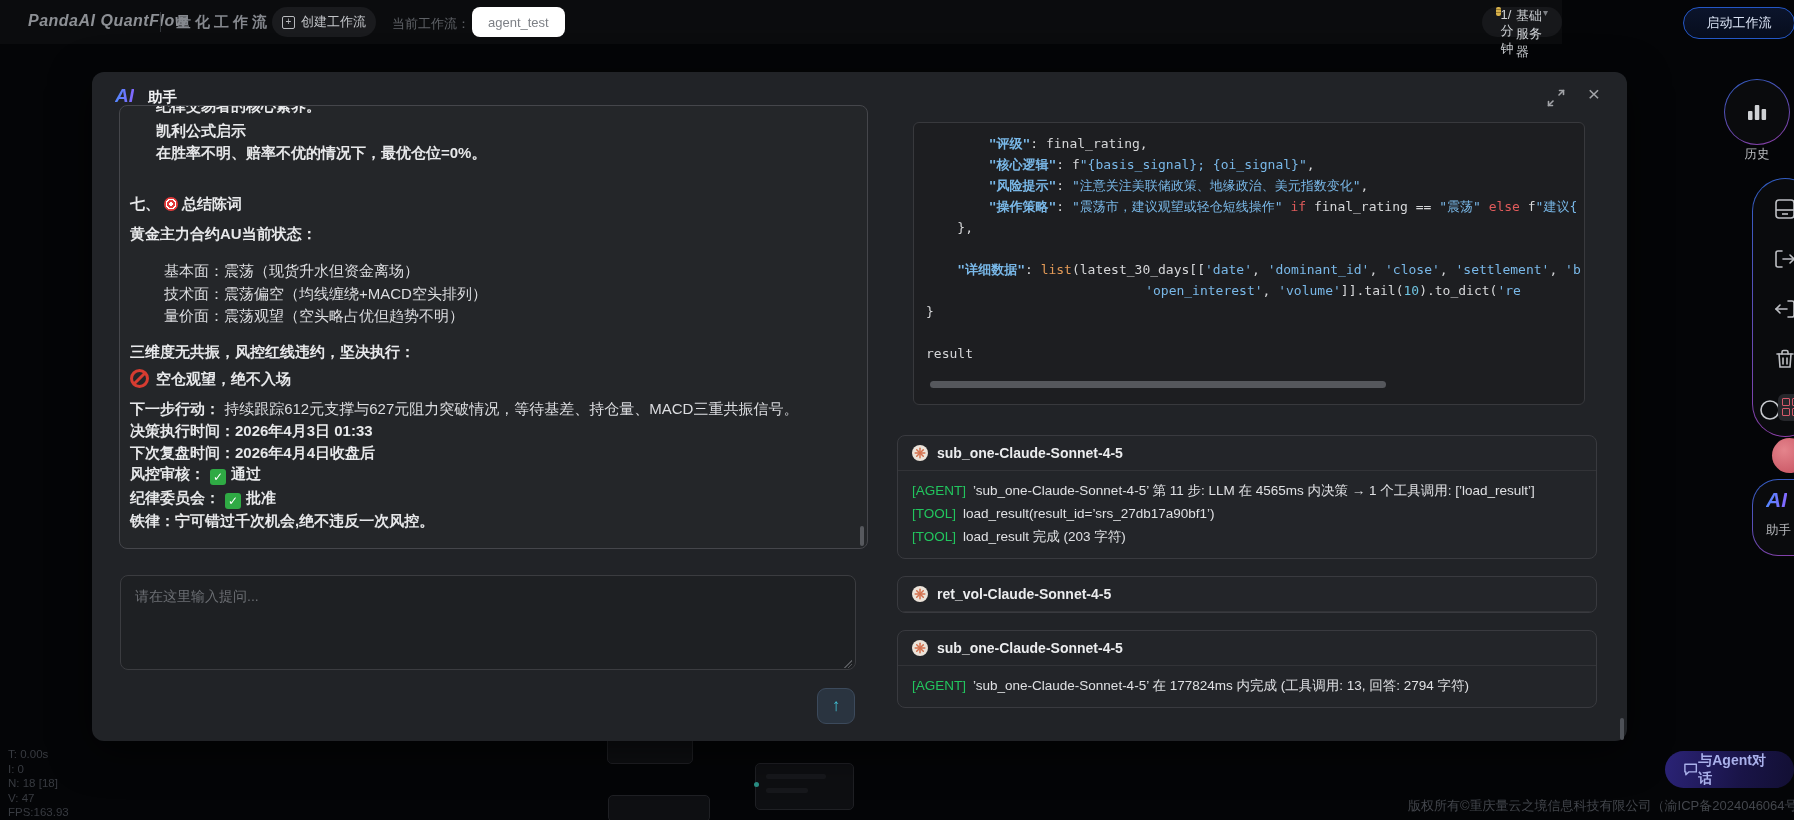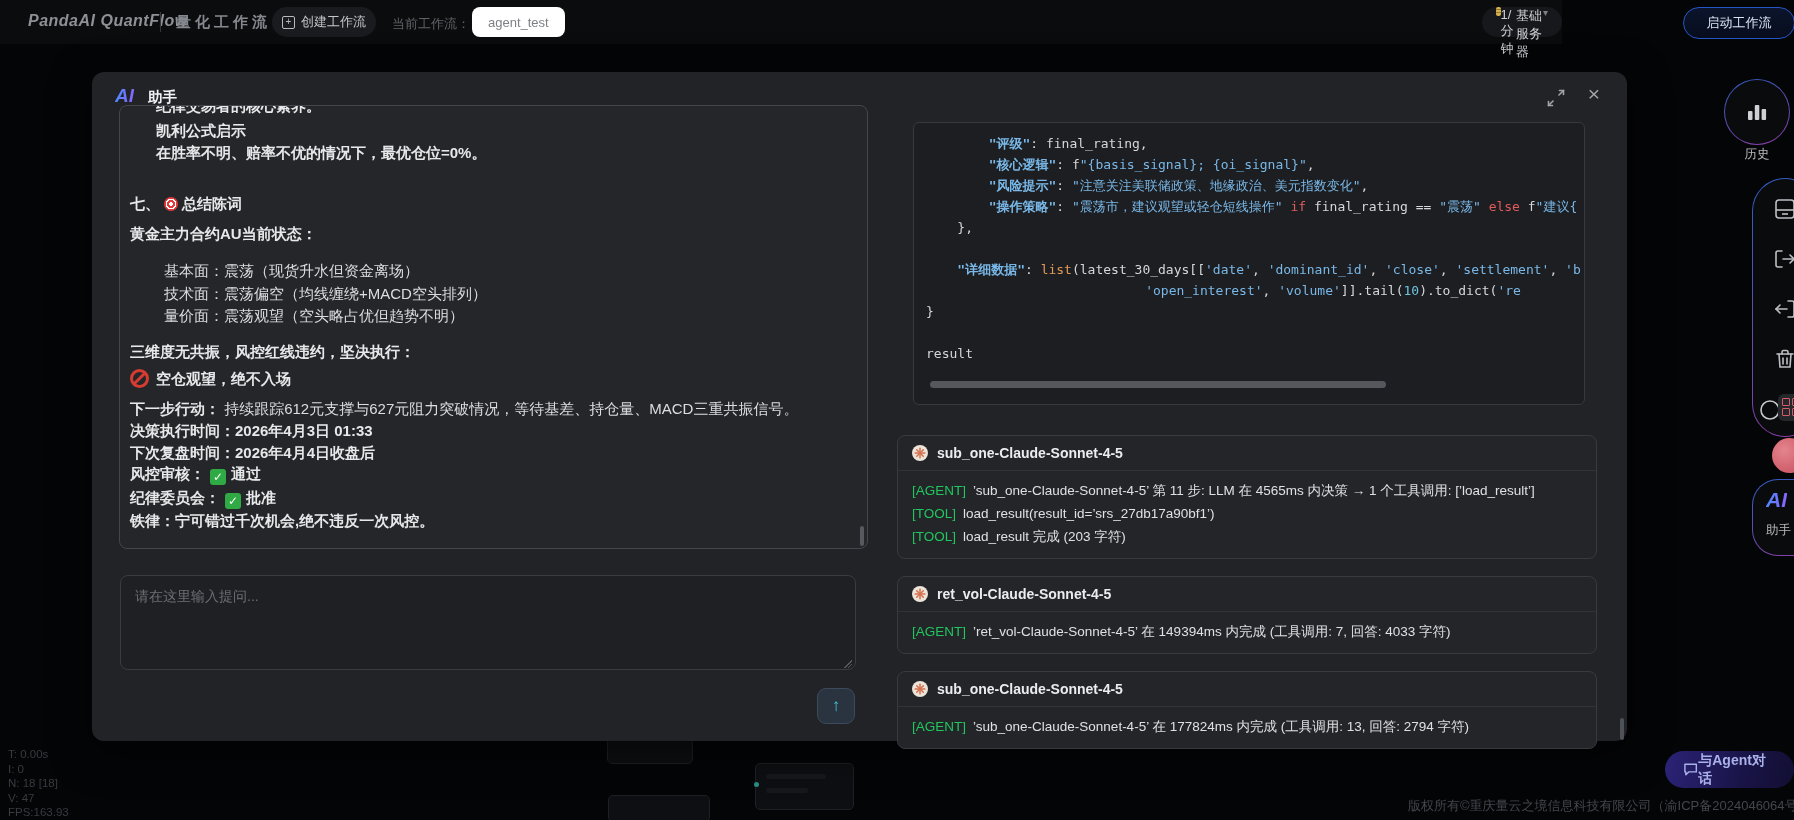--- a/index.html
+++ b/index.html
@@ -245,23 +245,20 @@
             <g stroke="#d4714e" stroke-width="1.5" stroke-linecap="round">
               <line x1="8" y1="3.2" x2="8" y2="12.8"></line>
               <line x1="3.2" y1="8" x2="12.8" y2="8"></line>
               <line x1="4.7" y1="4.7" x2="11.3" y2="11.3"></line>
               <line x1="11.3" y1="4.7" x2="4.7" y2="11.3"></line>
             </g>
           </svg>
           <span class="card-name">ret_vol-Claude-Sonnet-4-5</span>
         </div>
         <div class="card-sep"></div>
-        <div class="card-body">
-          <div class="card-line"><span class="card-tag">[AGENT]</span><span>’ret_vol-Claude-Sonnet-4-5’ 在 149394ms 内完成 (工具调用: 7, 回答: 4033 字符)</span></div>
-        </div>
       </div>
       <div class="agent-card">
         <div class="card-head">
           <svg width="16" height="16" viewBox="0 0 16 16">
             <circle cx="8" cy="8" r="8" fill="#ece3d9"></circle>
             <g stroke="#d4714e" stroke-width="1.5" stroke-linecap="round">
               <line x1="8" y1="3.2" x2="8" y2="12.8"></line>
               <line x1="3.2" y1="8" x2="12.8" y2="8"></line>
               <line x1="4.7" y1="4.7" x2="11.3" y2="11.3"></line>
               <line x1="11.3" y1="4.7" x2="4.7" y2="11.3"></line>

